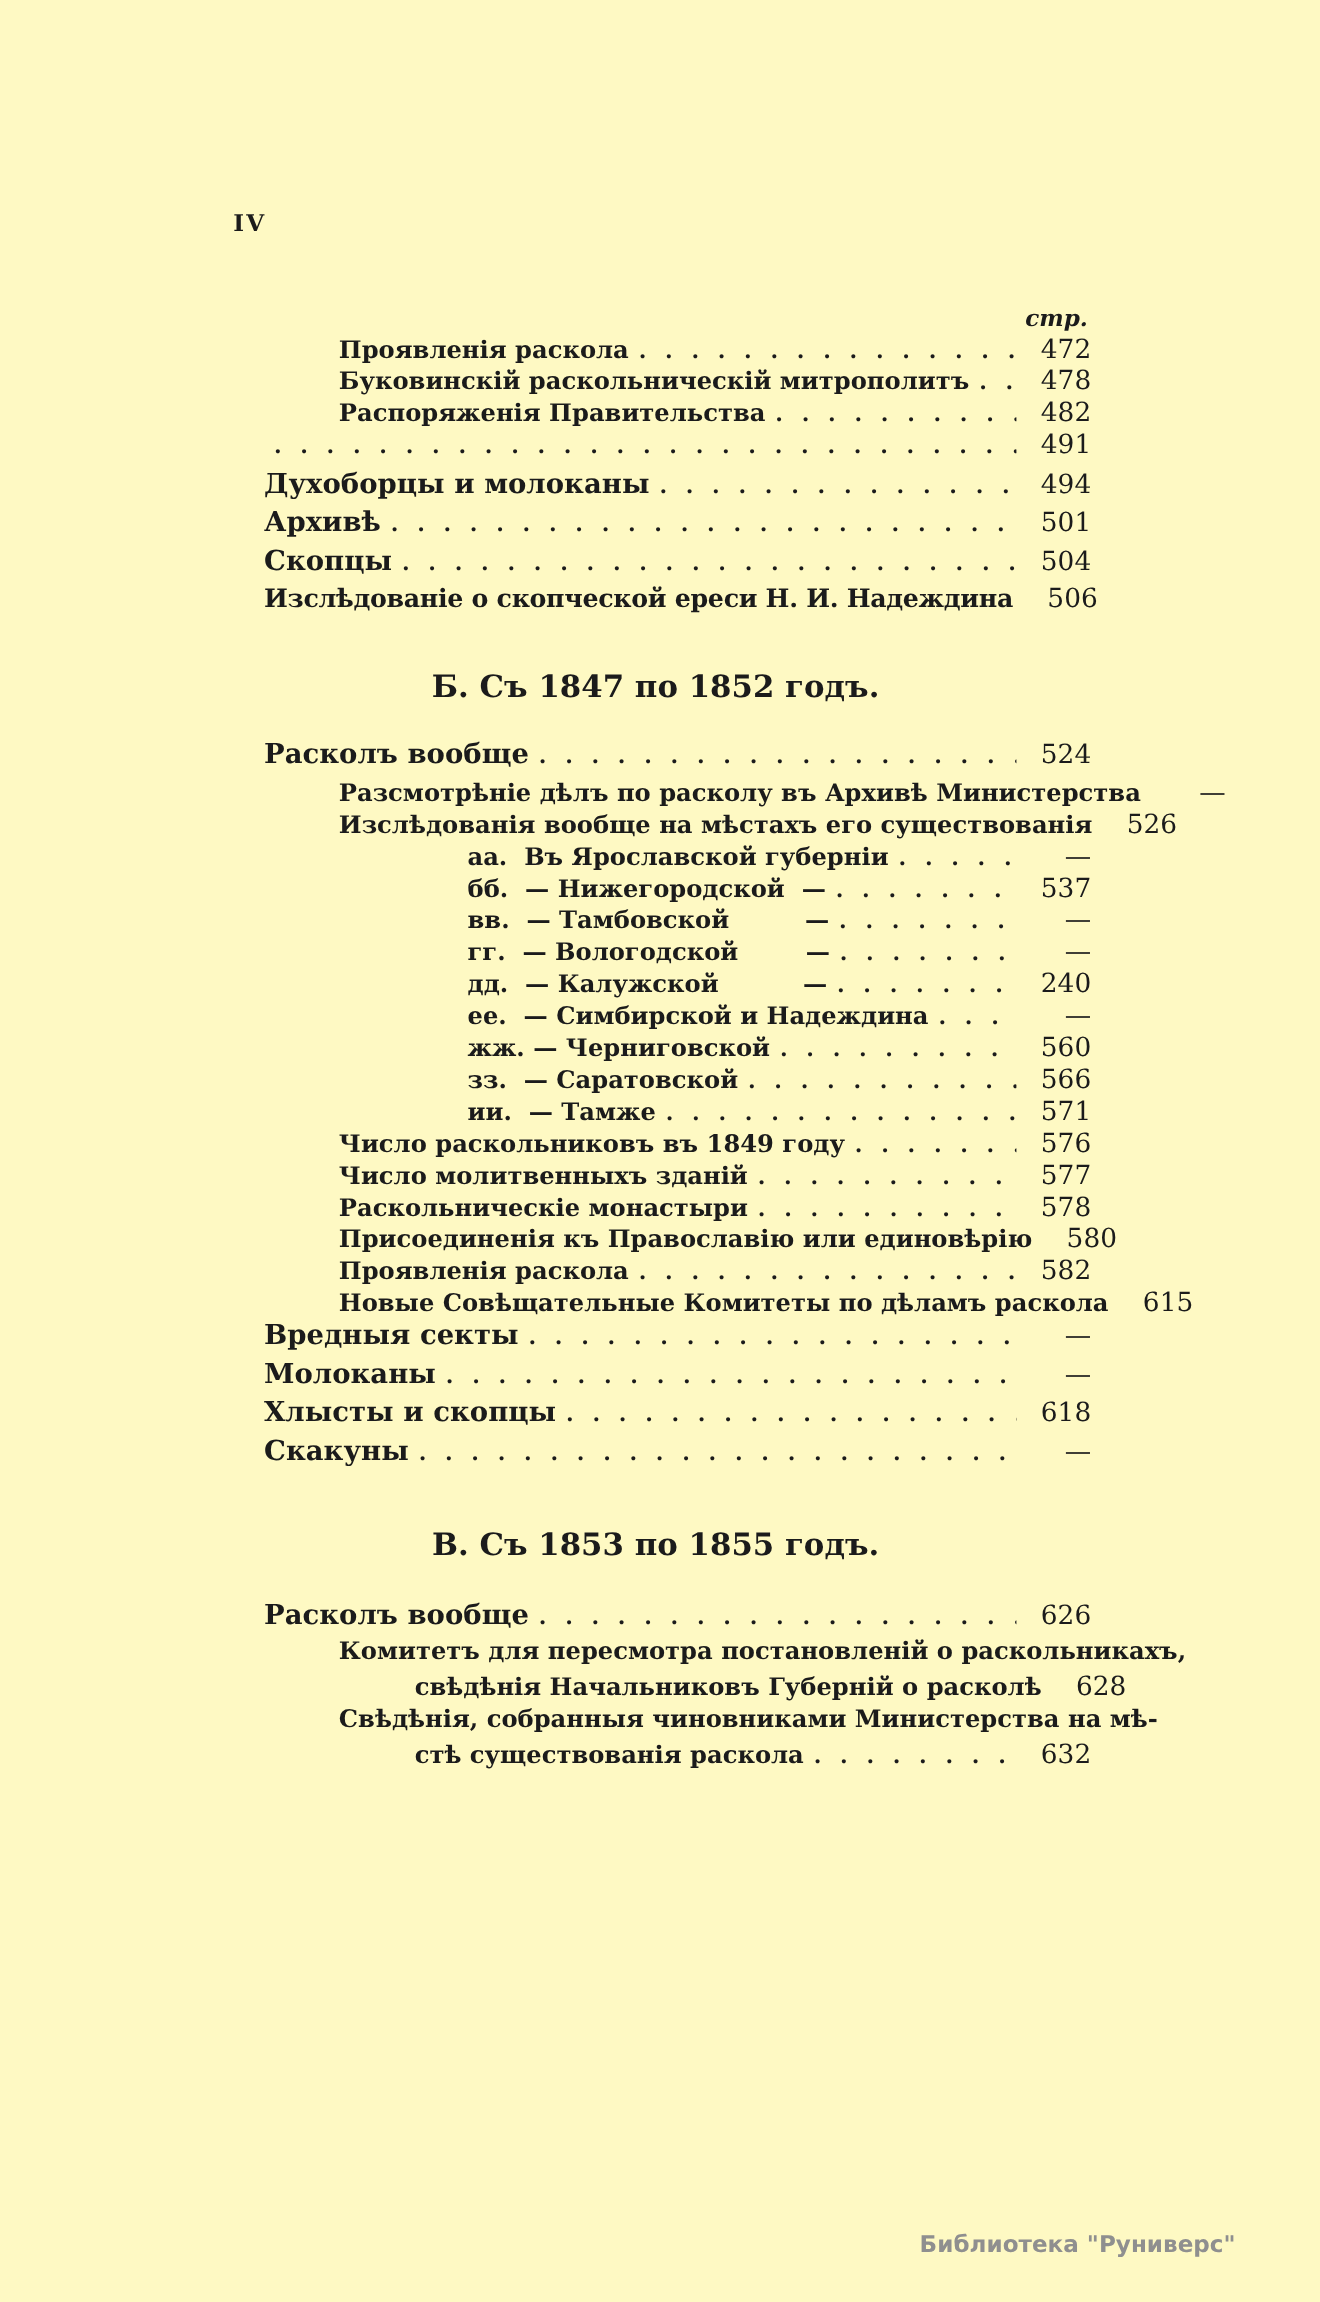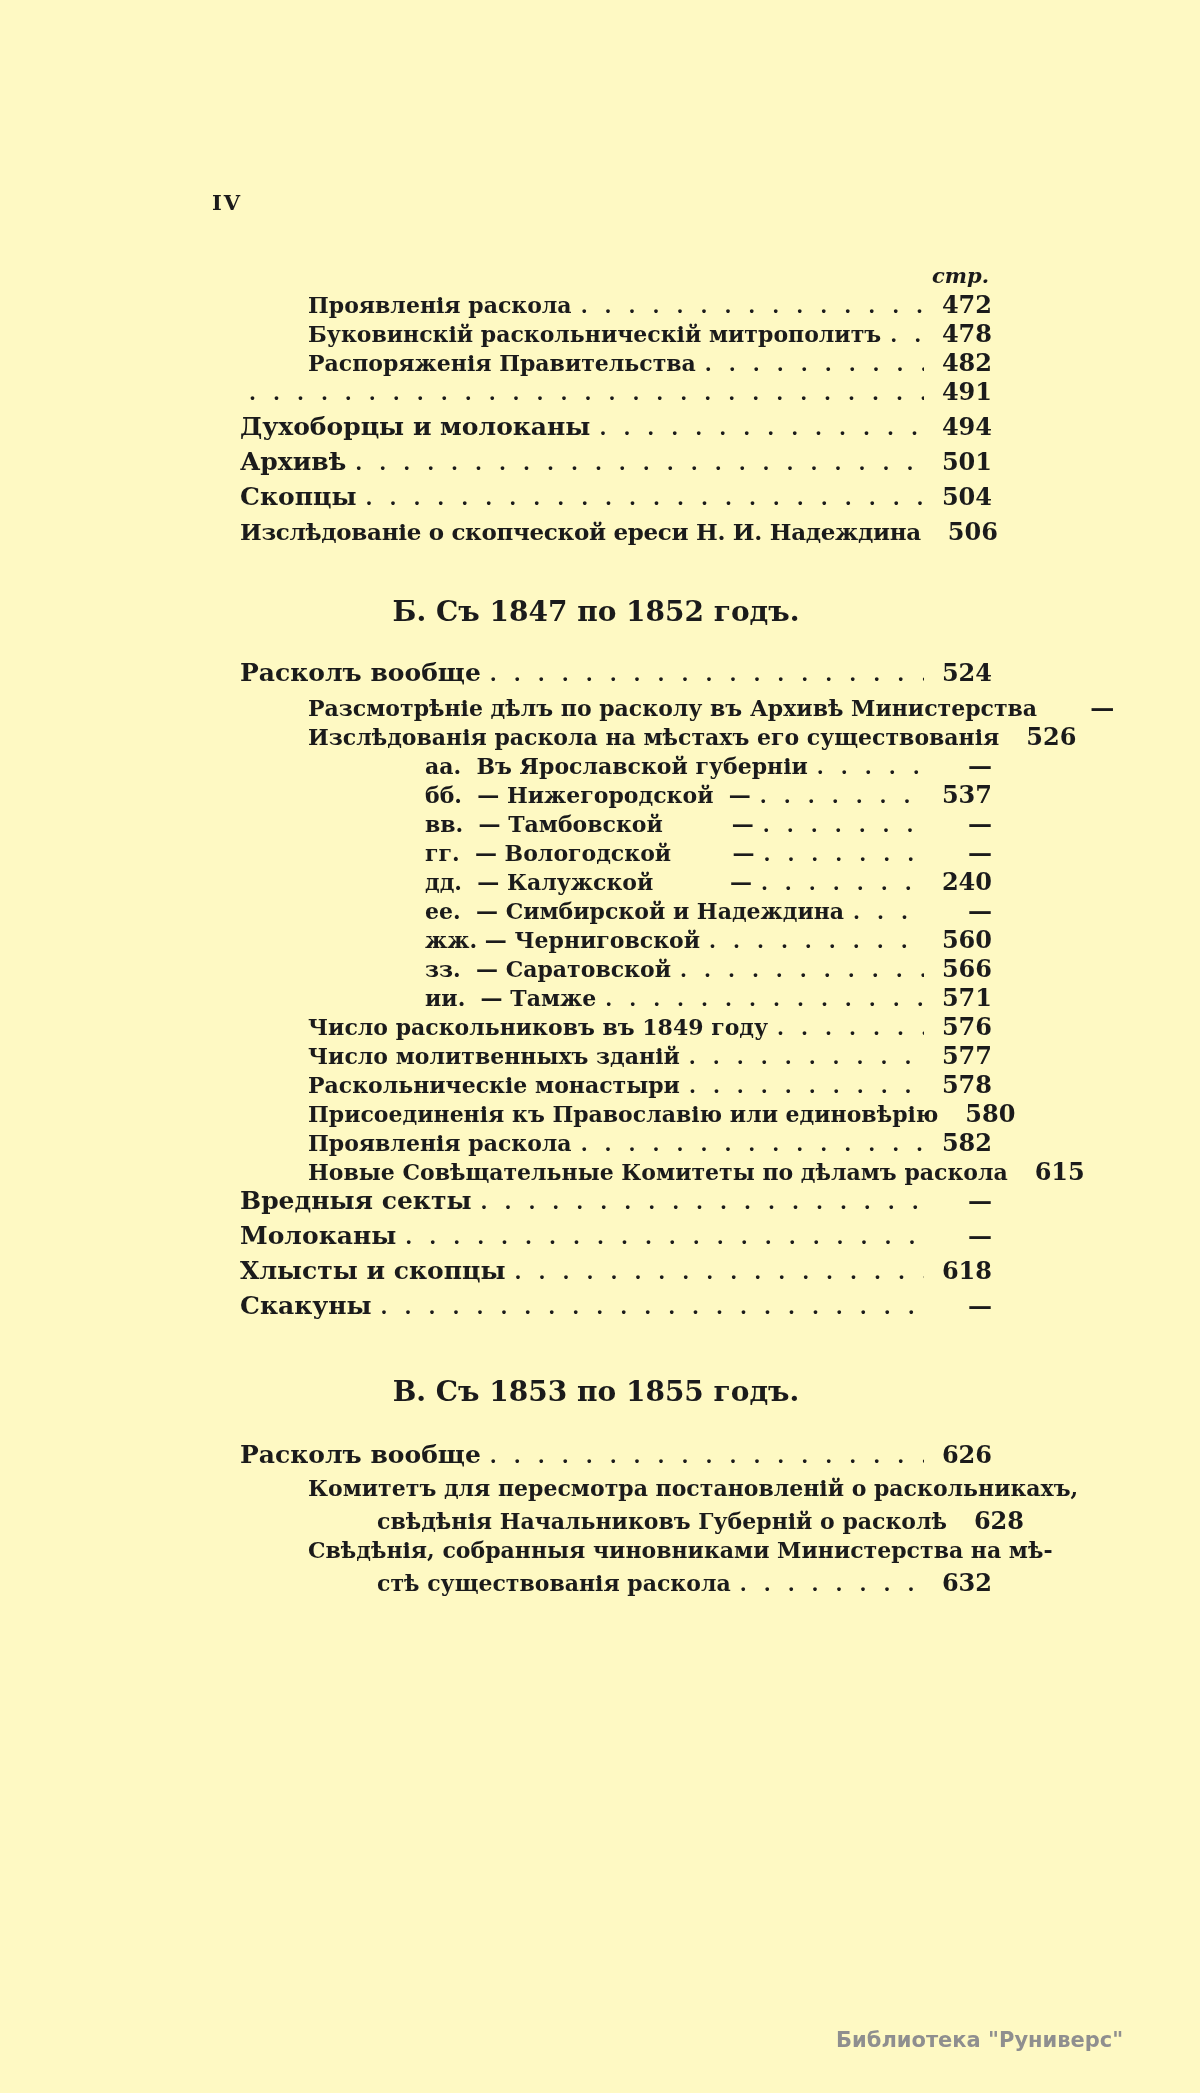--- a/index.html
+++ b/index.html
@@ -17,21 +17,21 @@
     position: absolute;
     left: 212px;
     top: 190px;
     font-size: 21px;
     font-weight: bold;
     letter-spacing: 2px;
   }
   .content {
     position: absolute;
     left: 240px;
-    top: 252px;
+    top: 265px;
     width: 752px;
   }
   .colhead-row {
     height: 38px;
     display: flex;
     justify-content: flex-end;
     align-items: flex-end;
   }
   .colhead {
     font-style: italic;
@@ -79,21 +79,21 @@
   .leader::after {
     content: "...................................................";
     letter-spacing: 17px;
   }
   .leader.nodots::after { content: ""; }
   .pagenum {
     flex: 0 0 68px;
     width: 68px;
     text-align: right;
     font-size: 24px;
-    font-weight: bold;
+    font-weight: normal;
     white-space: nowrap;
   }
   .watermark {
     position: absolute;
     left: 836px;
     top: 2028px;
     font-family: "DejaVu Sans", "Liberation Sans", sans-serif;
     font-size: 21px;
     font-weight: bold;
     color: #8f8f8f;
@@ -157,21 +157,21 @@
             <span class="title">Расколъ вообще</span>
             <span class="leader"></span>
             <span class="pagenum">524</span>
           </div>
           <div class="row i-sub">
             <span class="title">Разсмотрѣніе дѣлъ по расколу въ Архивѣ Министерства</span>
             <span class="leader nodots"></span>
             <span class="pagenum">—</span>
           </div>
           <div class="row i-sub">
-            <span class="title">Изслѣдованія раскола на мѣстахъ его существованія</span>
+            <span class="title">Изслѣдованія вообще на мѣстахъ его существованія</span>
             <span class="leader"></span>
             <span class="pagenum">526</span>
           </div>
           <div class="row i-sub2">
             <span class="title">аа.  Въ Ярославской губерніи</span>
             <span class="leader"></span>
             <span class="pagenum">—</span>
           </div>
           <div class="row i-sub2">
             <span class="title">бб.  — Нижегородской  —</span>

